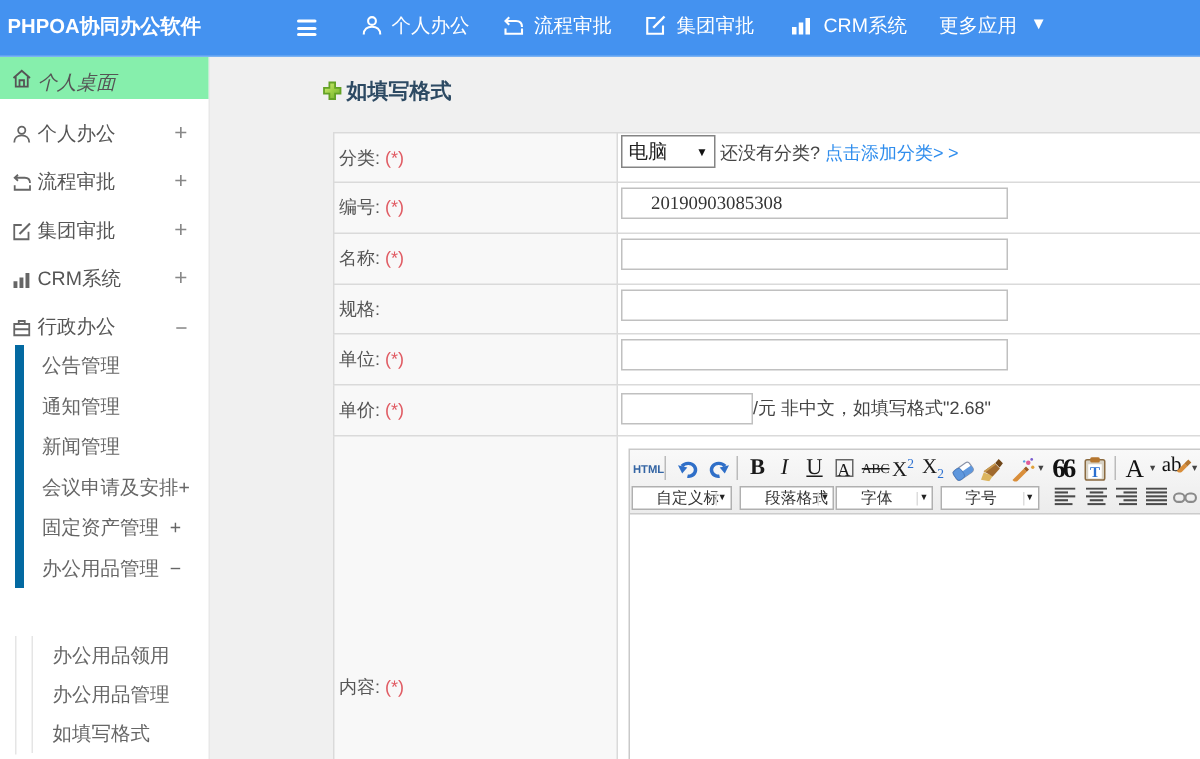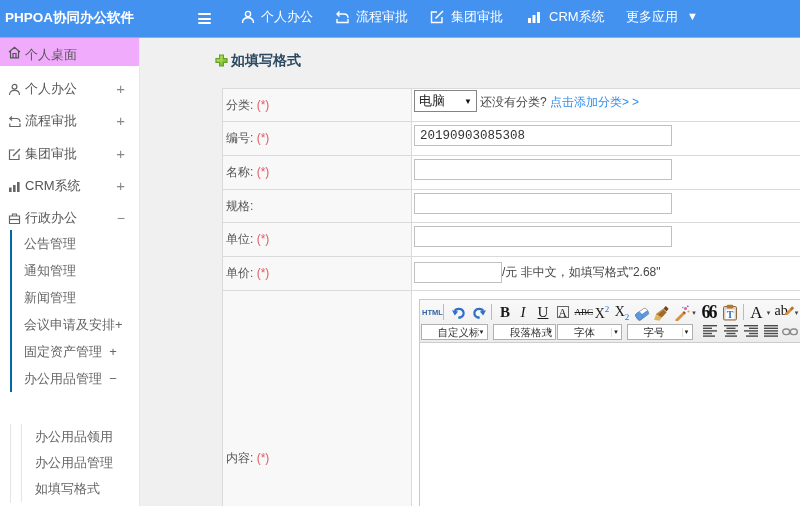--- a/index.html
+++ b/index.html
@@ -8,31 +8,31 @@
 #logo { position:absolute; left:5px; top:9px; font-size:13.5px; font-weight:bold; letter-spacing:0px;text-align:right; }
 .tbitem { position:absolute; top:0; height:38px; line-height:33px; font-size:13px; color:#fff; white-space:nowrap; }
 .tbitem svg { vertical-align:-3px; margin-right:6px; }
 #hamb { position:absolute; left:198px; top:13px; width:13px; height:12px; }
 #hamb div { height:2.1px; background:#fff; margin-bottom:2.5px; border-radius:1px; }
 #sidebar { position:absolute; left:0; top:38px; width:140px; height:468px; background:#fff; border-right:1px solid #e8e8e8; }
 .snav { position:absolute; left:0; width:139px; height:28px; line-height:28px; font-size:13px; color:#555; }
 .snav .ic { position:absolute; left:8px; top:8px; }
 .snav .tx { position:absolute; left:25px; }
 .snav .pl { position:absolute; right:14px; font-size:15px; color:#888; font-weight:400;}
-.sel { background:#f0abfc; }
-.ssub { position:absolute; left:10px; width:120px; border-left:2px solid #0369a1; font-size:13px; color:#666; }
+.sel { background:#86efac;font-style:italic; }
+.ssub { position:absolute; left:10px; width:120px; border-left:6px solid #0369a1; font-size:13px; color:#666; }
 .ssub2 { position:absolute; left:21px; width:110px; border-left:1px solid #e5e5e5; font-size:13px; color:#666; }
 #pgtitle { position:absolute; left:231px; top:52px; font-size:14px; font-weight:bold; color:#2d4a63; }
 #plusico { position:absolute; left:215px; top:54px; width:13px; height:13px; }
 #formtbl { position:absolute; left:222px; top:88px; width:660px; border-collapse:collapse; background:#fff; table-layout:fixed; }
 #formtbl td { border:1px solid #dadada; font-size:12px; color:#555; vertical-align:middle; }
 #formtbl td.lab { width:189px; background:#f8f8f8; padding-left:3px; vertical-align:middle; }
 #formtbl td.val { padding-left:2px; background:#fff; vertical-align:top; }
 .red { color:#e05c64; }
-input.txt { border:1px solid #c0c0c0; height:21px; width:258px; margin-top:3px; font-size:12.5px; color:#333; padding:0 5px; font-family:Liberation Mono, monospace; }
+input.txt { border:1px solid #c0c0c0; height:21px; width:258px; margin-top:3px; font-size:12.5px; color:#333; padding:0 19px; font-family:Liberation Serif, serif; }
 #fakesel { display:inline-block; box-sizing:border-box; border:1px solid #848484; height:22px; width:63px; margin-top:1px; font-size:13px; line-height:20px; color:#222; background:#fff; position:relative; vertical-align:top; }
 #selarr { position:absolute; right:4px; top:7px; font-size:8px; color:#111; line-height:8px; }
 .hint { font-size:12px; color:#444; }
 .lnk { font-size:12px; color:#2f8ded; }
 #editor { margin-left:5px; margin-top:8px; width:420px; border:1px solid #c9c9c9; background:#fff; }
 #etoolbar { position:relative; height:43px; background:linear-gradient(#f9f9f9,#ececec); border-bottom:1px solid #ccc; }
 .ab { position:absolute; height:16px; }
 .vsep { position:absolute; top:4px; width:1px; height:16px; background:#bbb; }
 .serif { font-family:"Liberation Serif", serif; }
 .combo { position:absolute; top:24px; box-sizing:border-box; height:16px; border:1px solid #b0b0b0; background:#fff; font-size:10.5px; color:#333; line-height:14px; overflow:hidden; }

